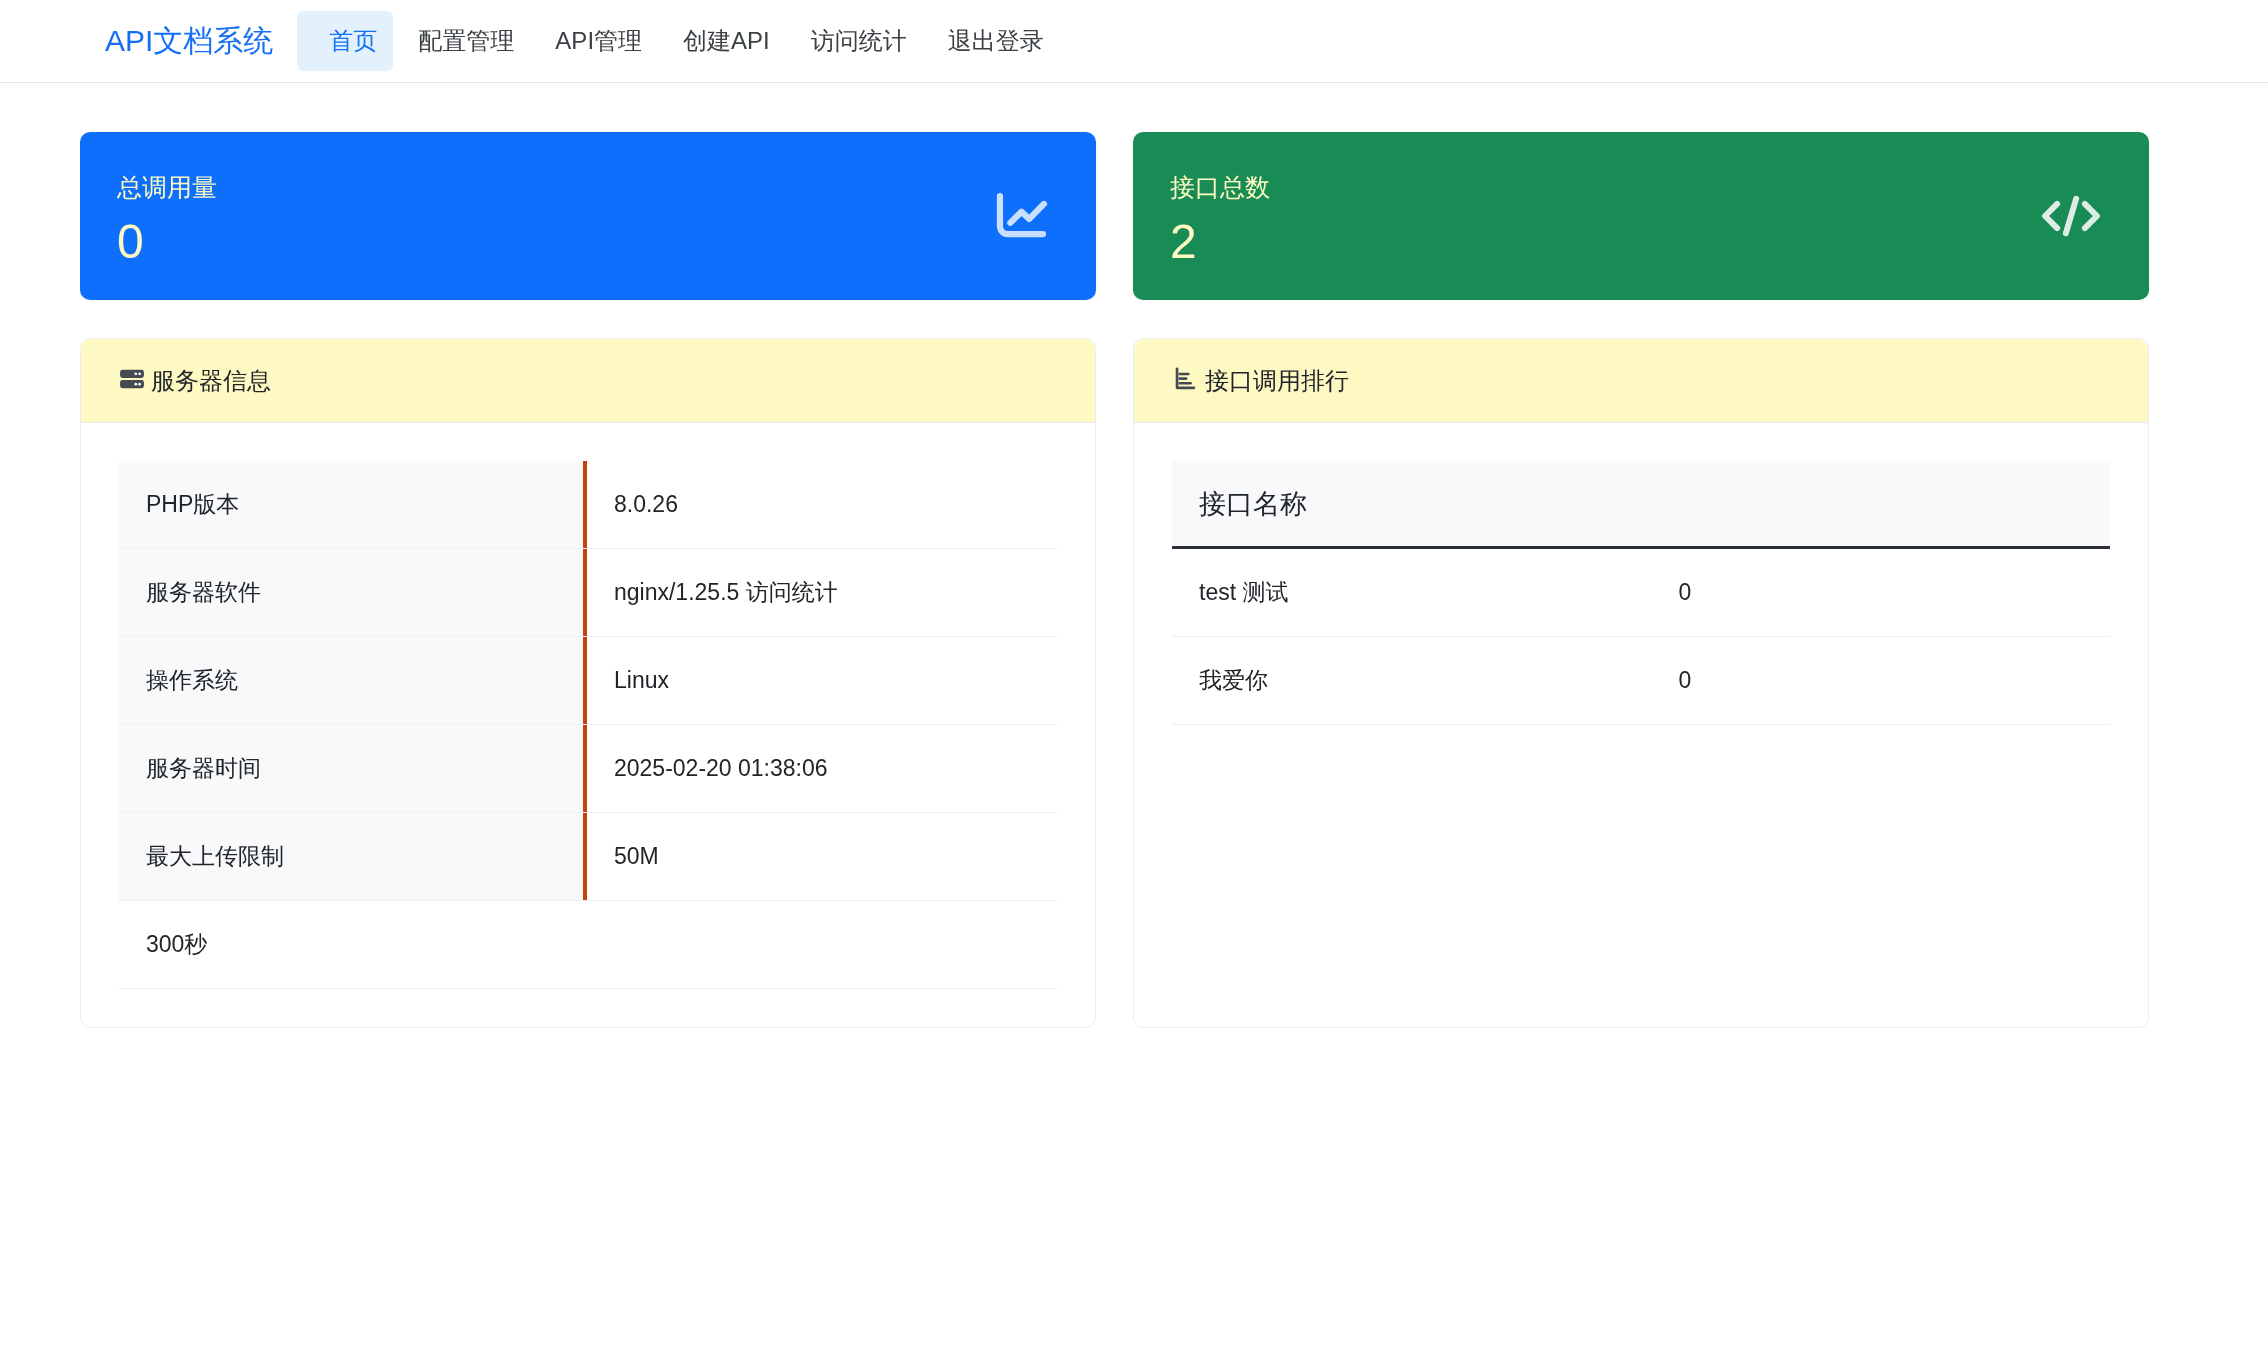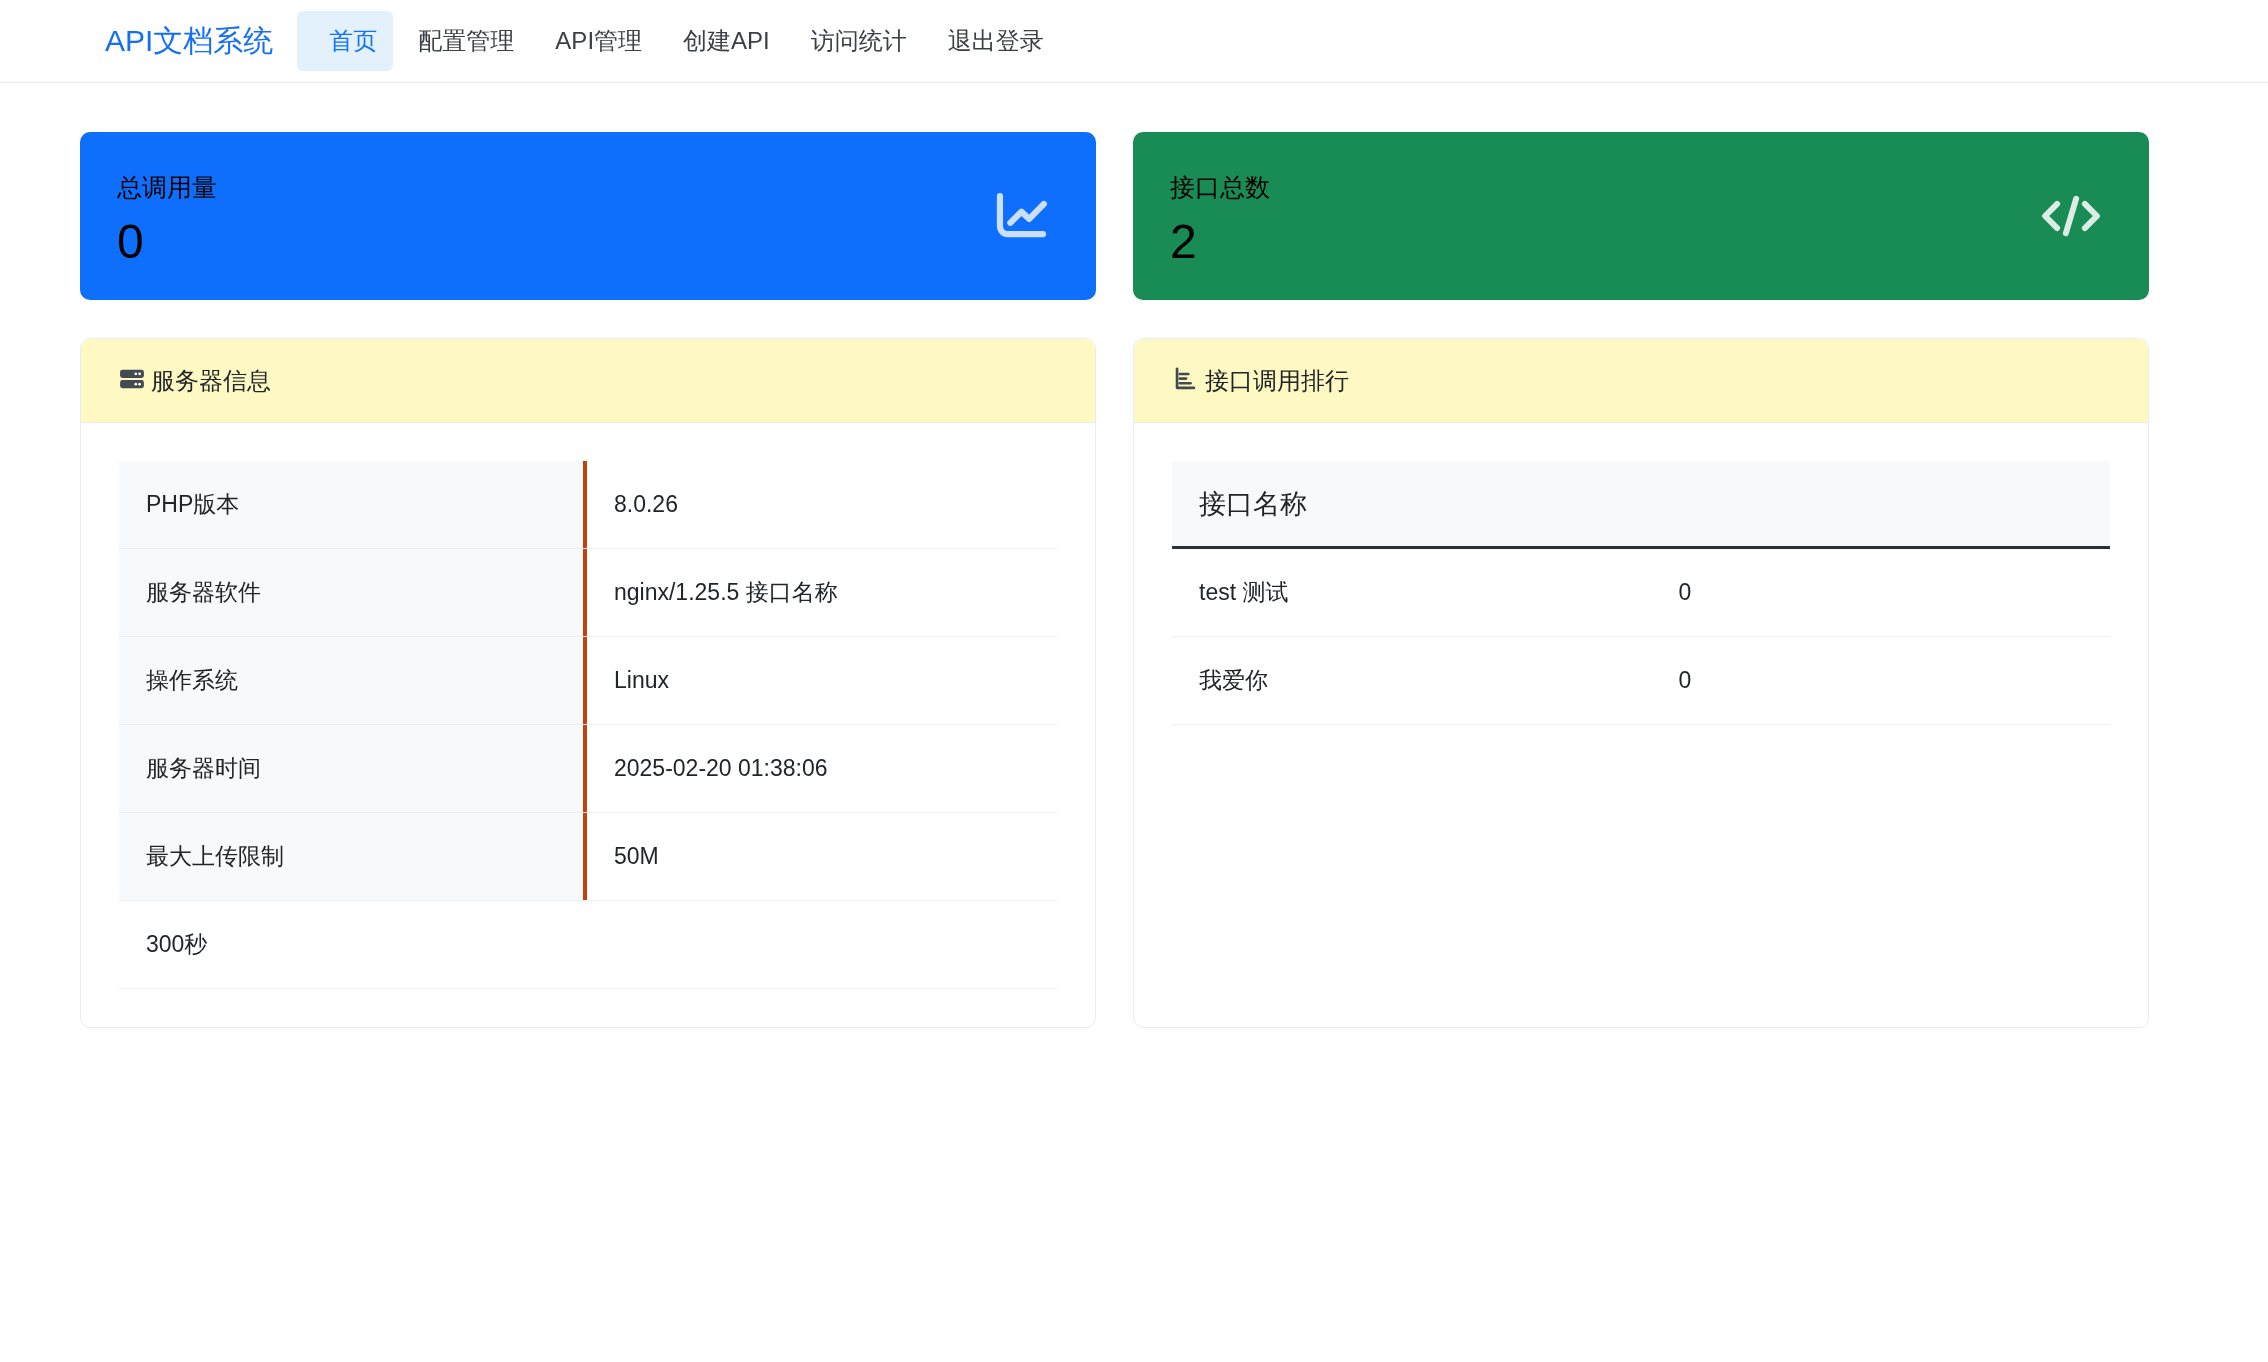--- a/index.html
+++ b/index.html
@@ -14,21 +14,21 @@
   .nav-item { font-size:24px; color:#3b4045; padding:0 16px; height:60px;
               display:flex; align-items:center; border-radius:6px; cursor:pointer; white-space:nowrap; }
   .nav-item.active { background:#e3f1fd; color:#1273f8;padding-left:32px; }
 
   
   .content { margin-left:80px; width:2069px; }
   .cards-row { margin-top:49px; display:grid; grid-template-columns:1fr 1fr; gap:37px; }
   .panels-row { margin-top:38px; display:grid; grid-template-columns:1fr 1fr; gap:37px; }
 
   
-  .stat-card { height:168px; border-radius:10px; color:#000000;
+  .stat-card { height:168px; border-radius:10px; color:#fef9c3;
                display:flex; align-items:center; justify-content:space-between;
                padding:4px 46px 0 37px; }
   .stat-label { font-size:25px; display:block; }
   .stat-value { font-size:48px; font-weight:400; line-height:1; display:block; margin-top:14px; }
   .stat-icon { flex:0 0 auto; }
 
   
   .panel { height:690px; background:#fff; border:1px solid #e9edf2; border-radius:10px; }
   .panel-header { height:84px; background:#fef9c3; border-bottom:1px solid #e9edf2;
                   border-radius:10px 10px 0 0; display:flex; align-items:center;
@@ -137,21 +137,21 @@
       </div>
       <div class="panel-body">
 
           <div class="info-row">
             <div class="info-label">PHP版本</div>
             <div class="info-value">8.0.26</div>
           </div>
 
           <div class="info-row">
             <div class="info-label">服务器软件</div>
-            <div class="info-value">nginx/1.25.5 接口名称</div>
+            <div class="info-value">nginx/1.25.5 访问统计</div>
           </div>
 
           <div class="info-row">
             <div class="info-label">操作系统</div>
             <div class="info-value">Linux</div>
           </div>
 
           <div class="info-row">
             <div class="info-label">服务器时间</div>
             <div class="info-value">2025-02-20 01:38:06</div>

